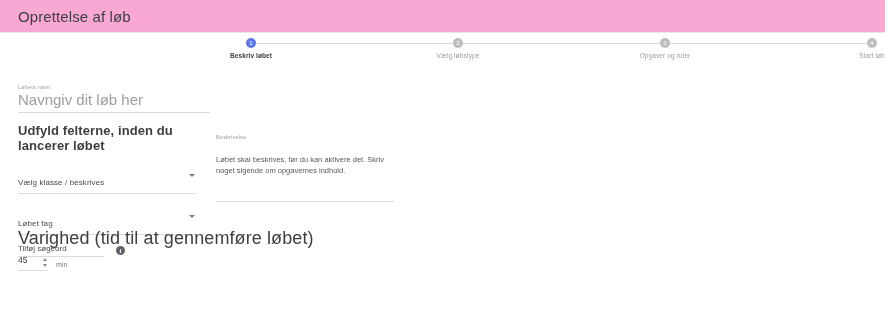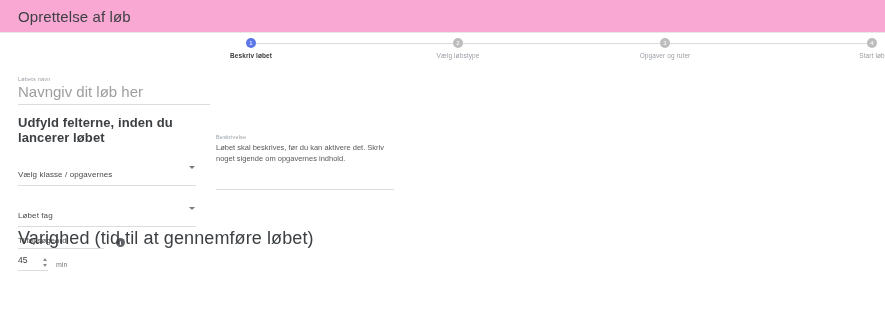--- a/index.html
+++ b/index.html
@@ -112,21 +112,21 @@
   
   .content {
     position: absolute;
     left: 0;
     top: 68px;
     width: 885px;
   }
   .col-left {
     position: absolute;
     left: 18px;
-    top: 8px;
+    top: 16px;
     width: 195px;
   }
   .col-right {
     position: absolute;
     left: 216px;
     top: 66px;
     width: 178px;
   }
 
   
@@ -212,21 +212,21 @@
     margin-left: 12px;
     cursor: pointer;
     font-family: "Liberation Serif", serif;
   }
 
   
   .desc-help {
     font-size: 7.5px;
     color: #5a5a5a;
     line-height: 1.5;
-    margin-top: 2px;
+    margin-top: 14px;
     width: 176px;
   }
   .desc-underline {
     border-bottom: 1px solid #dadce0;
     margin-top: 24px;
     width: 178px;
     cursor: text;
   }
 
   
@@ -332,21 +332,21 @@
 <div class="content">
 
   <div class="col-left">
 
     <div class="field-label">Løbets navn</div>
     <input class="name-input" type="text" placeholder="Navngiv dit løb her" style="">
 
     <div class="section-note">Udfyld felterne, inden du lancerer løbet</div>
 
     <div class="select-row">
-      <span class="sel-text">Vælg klasse / opgavernes</span>
+      <span class="sel-text">Vælg klasse / beskrives</span>
       <span class="caret"></span>
     </div>
 
     <div class="select-row">
       <span class="sel-text">Løbet fag</span>
       <span class="caret"></span>
     </div>
 
     <div class="keyword-row">
       <input class="keyword-input" type="text" placeholder="Tilføj søgeord" style="">

